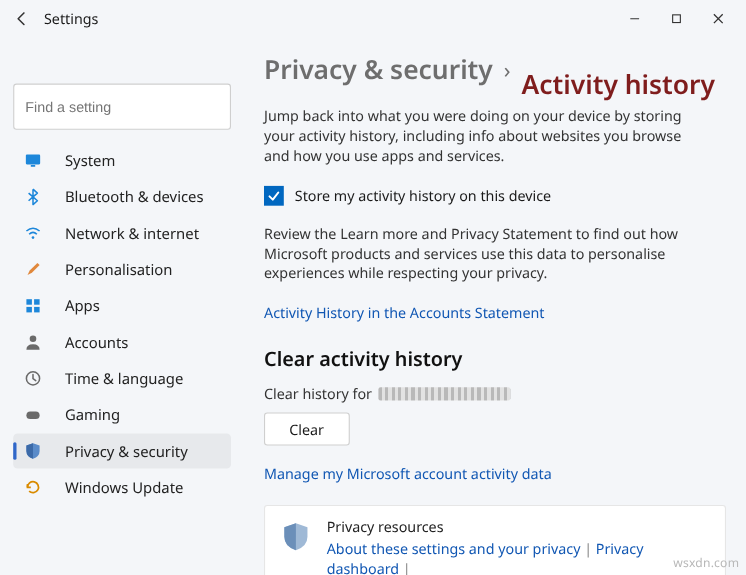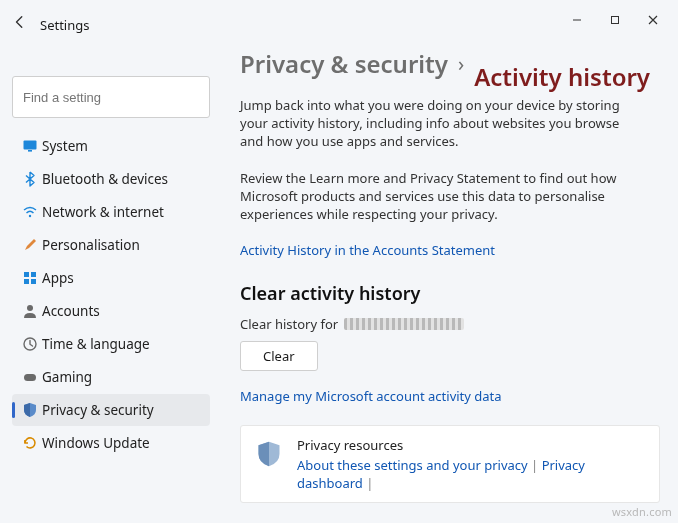--- a/index.html
+++ b/index.html
@@ -9,38 +9,38 @@
     font-size: 13px;
     color: #1a1a1a;
     background: #f4f6f9;
     width: 678px;
     height: 523px;
     overflow: hidden;
   }
   .titlebar {
     height: 34px;
     display: flex;
-    align-items: flex-end;
+    align-items: center;
     padding: 0 6px 0 8px;
   }
   .titlebar .back { width:24px;height:24px;display:flex;align-items:center;justify-content:center;cursor:pointer;border-radius:4px; }
   .titlebar .title { font-size: 13px; margin-left: 8px; }
   .winbtns { margin-left:auto; display:flex; gap:0; }
   .winbtn { width:38px;height:28px;display:flex;align-items:center;justify-content:center;cursor:pointer; }
   .layout { display:flex; height: calc(523px - 34px); }
   .sidebar { width: 220px; padding: 6px 10px 6px 12px; }
   .search {
     display:flex; align-items:center;
     background:#fff; border:1px solid #cfcfcf; border-radius:3px;
     height:42px; padding:0 8px; margin: 36px 0 12px 0;
   }
   .search input { border:none;outline:none;flex:1;font-size:13px;background:transparent;color:#555; }
   .navlist { display:flex;flex-direction:column; gap:1px; margin-top:6px; }
   .navitem {
-    display:flex; align-items:center; gap:4px;
+    display:flex; align-items:center; gap:21px;
     height:32px; padding:0 10px; border-radius:4px;
     cursor:pointer; font-size:13.5px; color:#222;
   }
   .navitem.selected { background:#e7e9ec; position:relative; }
   .navitem.selected::before {
     content:""; position:absolute; left:0; top:8px; bottom:8px;
     width:3px; background:#3067c9; border-radius:2px;
   }
   .navicon { width:16px;height:16px;display:flex;align-items:center;justify-content:center;flex:none; }
   .content { flex:1; padding: 0 18px 8px 20px; overflow:hidden; }
@@ -215,20 +215,28 @@
 
   <div class="content">
     <div class="breadcrumb">
       <span class="bc1">Privacy &amp; security</span>
       <span class="bc-sep">›</span>
       <span class="bc2">Activity history</span>
     </div>
 
     <div class="para">Jump back into what you were doing on your device by storing your activity history, including info about websites you browse and how you use apps and services.</div>
 
+    <div class="checkrow">
+      <div class="checkbox">
+        <svg width="12" height="12" viewBox="0 0 12 12">
+            <path d="M2 6.5 L5 9.5 L10 3" stroke="#fff" stroke-width="1.8" fill="none" stroke-linecap="round" stroke-linejoin="round"></path>
+          </svg>
+      </div>
+      <span>Store my activity history on this device</span>
+    </div>
 
     <div class="para">Review the Learn more and Privacy Statement to find out how Microsoft products and services use this data to personalise experiences while respecting your privacy.</div>
 
     <div class="linklike">Activity History in the Accounts Statement</div>
 
     <div class="section-title">Clear activity history</div>
     <div class="subtle">
       <span>Clear history for</span>
       <span class="blur"></span>
     </div>

